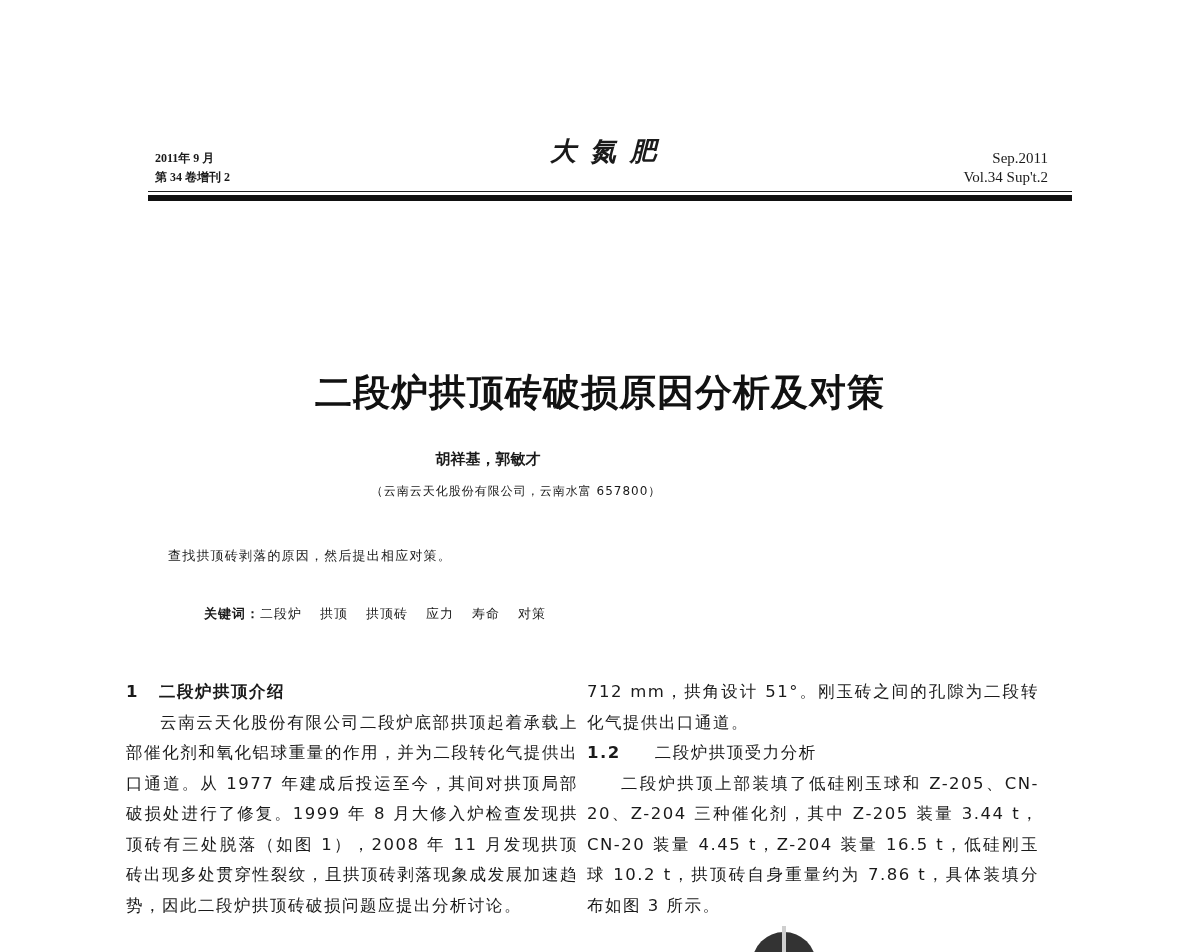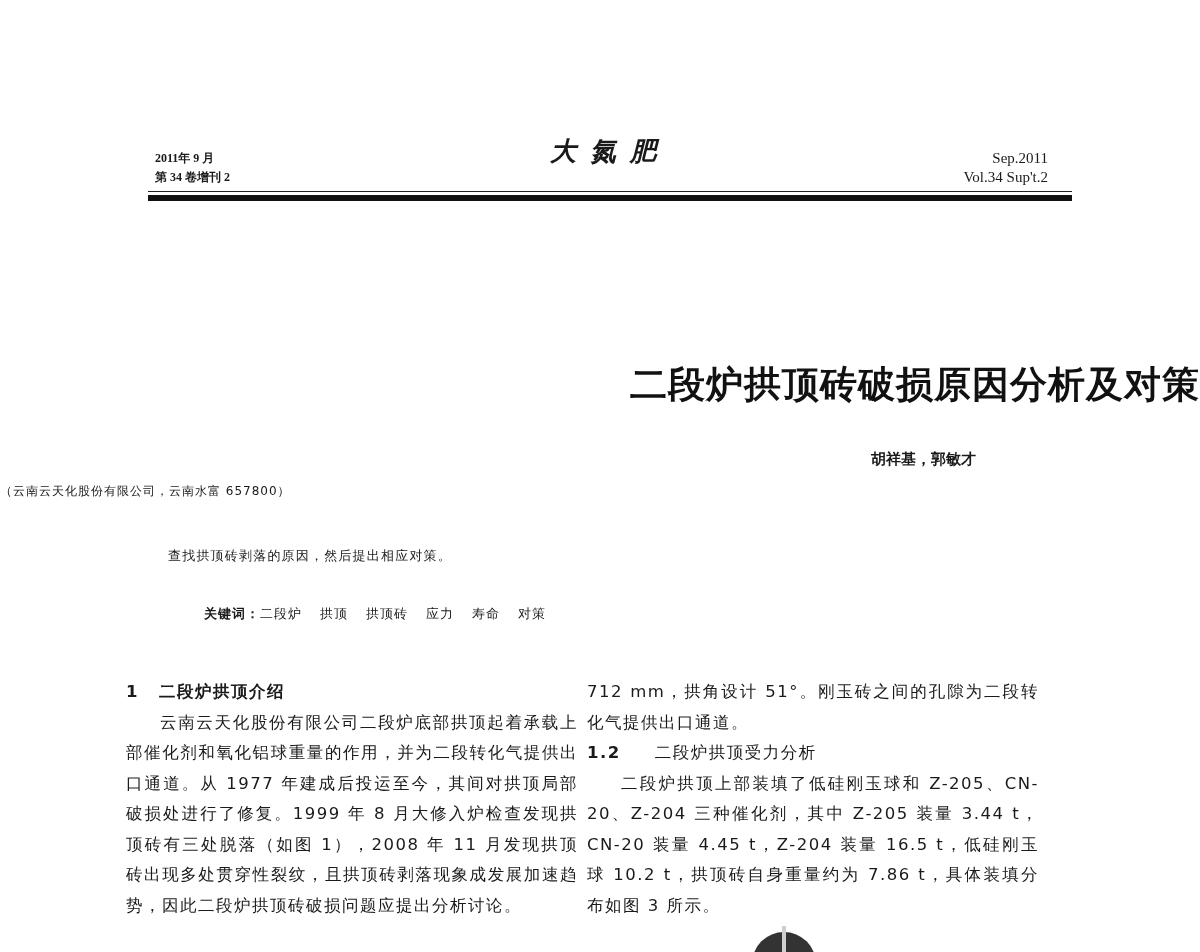--- a/index.html
+++ b/index.html
@@ -13,23 +13,23 @@
   
   .hdr-left { left: 155px; top: 149px; font-size: 12px; line-height: 19px; font-weight: bold; font-family: "Liberation Serif", serif; }
   .hdr-center { left: 430px; top: 134px; width: 360px; text-align: center; }
   .journal-cn { font-size: 26px; font-weight: bold; letter-spacing: 14px; line-height: 34px; font-family: "DejaVu Serif", serif; font-style: italic; }
   .journal-en { font-size: 15px; line-height: 18px; font-family: "Liberation Serif", serif; }
   .hdr-right { right: 152px; top: 149px; text-align: right; font-size: 15px; line-height: 19px; font-family: "Liberation Serif", serif; }
   .rule-thin { left: 148px; top: 191px; width: 924px; height: 1px; background: #222; }
   .rule-thick { left: 148px; top: 195px; width: 924px; height: 6px; background: #111; }
 
   
-  .title { left: 0; width: 1200px; top: 360px; text-align: right; font-size: 37px; font-weight: bold; letter-spacing: 1px; font-family: "DejaVu Sans", sans-serif; color: #111; }
-  .authors { left: 0; width: 976px; top: 450px; text-align: right; font-size: 15px; font-weight: bold; font-family: "DejaVu Sans", sans-serif; }
-  .affil { left: 0; width: 1032px; top: 483px; text-align: left; font-size: 12px; font-family: "DejaVu Sans", sans-serif; letter-spacing: 1px; }
+  .title { left: 0; width: 1200px; top: 368px; text-align: center; font-size: 37px; font-weight: bold; letter-spacing: 1px; font-family: "DejaVu Sans", sans-serif; color: #111; }
+  .authors { left: 0; width: 976px; top: 450px; text-align: center; font-size: 15px; font-weight: bold; font-family: "DejaVu Sans", sans-serif; }
+  .affil { left: 0; width: 1032px; top: 483px; text-align: center; font-size: 12px; font-family: "DejaVu Sans", sans-serif; letter-spacing: 1px; }
 
   
   .abstract { left: 168px; top: 541px; width: 870px; font-size: 13px; line-height: 29px; font-family: "DejaVu Sans", sans-serif; letter-spacing: 1.2px; }
   .abstract .lead { font-weight: bold; }
   .abs-line1 { padding-left: 36px; }
   .keywords { left: 204px; top: 599px; font-size: 13px; font-family: "DejaVu Sans", sans-serif; letter-spacing: 1px; line-height: 29px; }
   .keywords .lead { font-weight: bold; }
   .keywords .kw { margin-right: 18px; }
 
   

